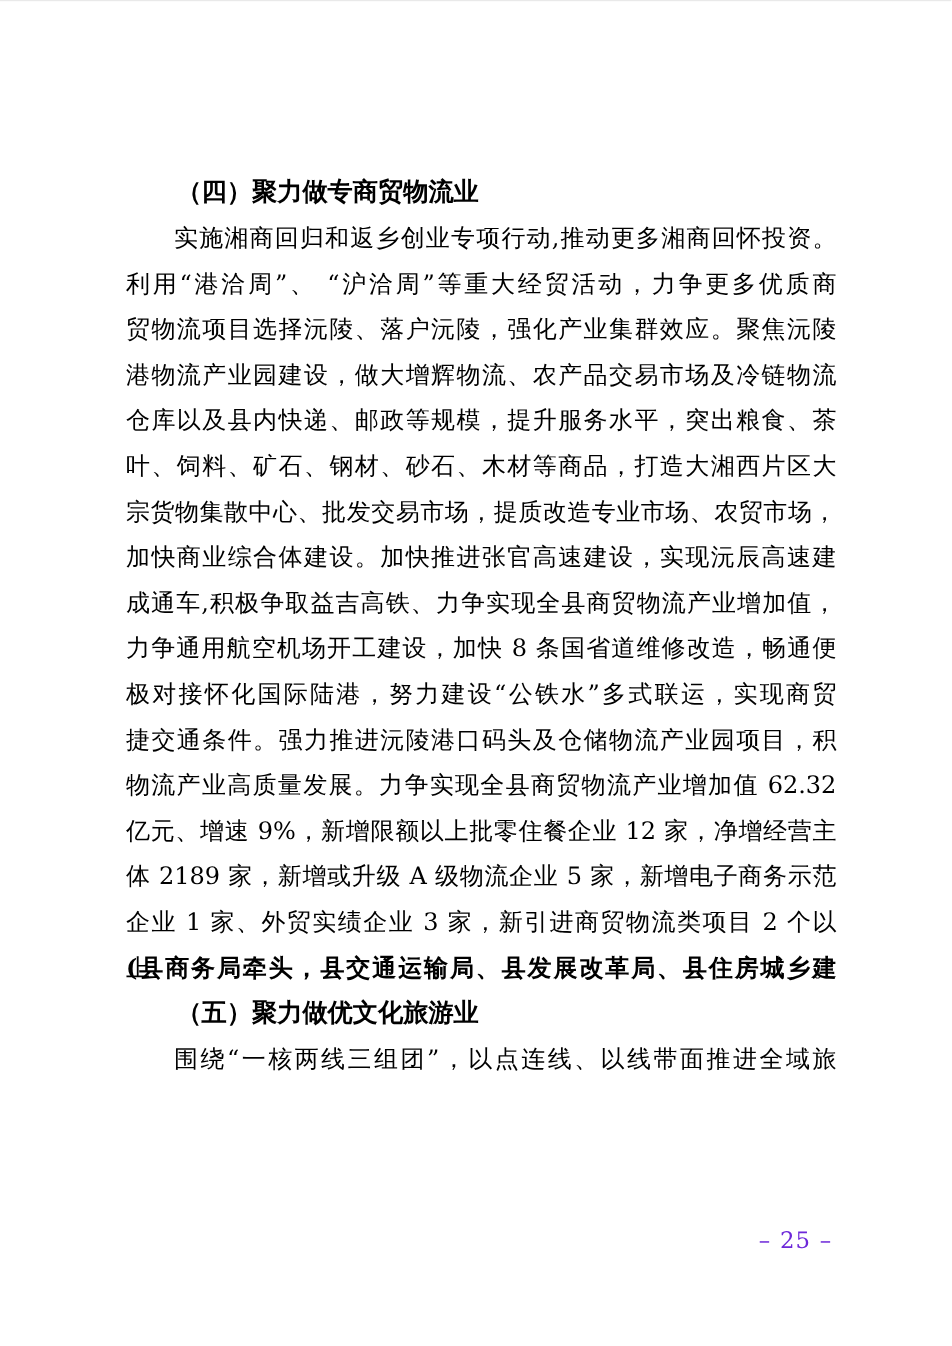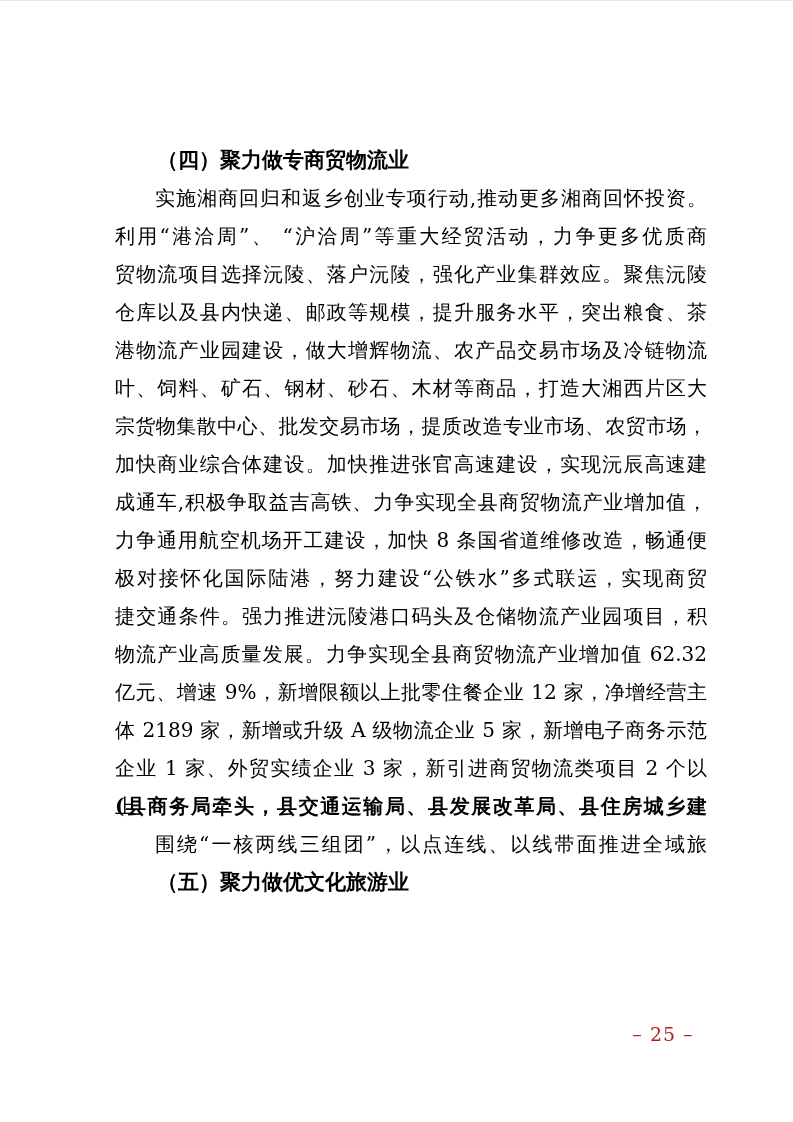--- a/index.html
+++ b/index.html
@@ -12,21 +12,21 @@
     width: 793px;
     height: 1122px;
     background: #ffffff;
     color: #000000;
     font-family: "DejaVu Serif", "Liberation Serif", serif;
     border-top: 1px solid #e9e9e9;
     overflow: hidden;
   }
   .text-block {
     position: absolute;
-    left: 115px;
+    left: 105px;
     top: 140px;
     width: 592px;
   }
   .line {
     font-size: 20px;
     line-height: 38px;
     height: 38px;
     white-space: normal;
     text-align: justify;
     text-align-last: justify;
@@ -50,43 +50,43 @@
   }
   .page-number {
     position: absolute;
     top: 1022px;
     left: 598px;
     width: 130px;
     text-align: center;
     font-size: 19px;
     line-height: 22px;
     letter-spacing: 1px;
-    color: #b91c1c;
+    color: #6d28d9;
   }
 </style>
 </head>
 <body>
 
 <div class="page">
   <div class="text-block">
       <div class="line h">（四）聚力做专商贸物流业</div>
       <div class="line i">实施湘商回归和返乡创业专项行动,推动更多湘商回怀投资。</div>
       <div class="line">利用“港洽周”、 “沪洽周”等重大经贸活动，力争更多优质商</div>
       <div class="line">贸物流项目选择沅陵、落户沅陵，强化产业集群效应。聚焦沅陵</div>
+      <div class="line">港物流产业园建设，做大增辉物流、农产品交易市场及冷链物流</div>
       <div class="line">仓库以及县内快递、邮政等规模，提升服务水平，突出粮食、茶</div>
-      <div class="line">港物流产业园建设，做大增辉物流、农产品交易市场及冷链物流</div>
       <div class="line">叶、饲料、矿石、钢材、砂石、木材等商品，打造大湘西片区大</div>
       <div class="line">宗货物集散中心、批发交易市场，提质改造专业市场、农贸市场，</div>
       <div class="line">加快商业综合体建设。加快推进张官高速建设，实现沅辰高速建</div>
       <div class="line">成通车,积极争取益吉高铁、力争实现全县商贸物流产业增加值，</div>
       <div class="line">力争通用航空机场开工建设，加快 8 条国省道维修改造，畅通便</div>
       <div class="line">极对接怀化国际陆港，努力建设“公铁水”多式联运，实现商贸</div>
       <div class="line">捷交通条件。强力推进沅陵港口码头及仓储物流产业园项目，积</div>
       <div class="line">物流产业高质量发展。力争实现全县商贸物流产业增加值 62.32</div>
       <div class="line">亿元、增速 9%，新增限额以上批零住餐企业 12 家，净增经营主</div>
       <div class="line">体 2189 家，新增或升级 A 级物流企业 5 家，新增电子商务示范</div>
       <div class="line">企业 1 家、外贸实绩企业 3 家，新引进商贸物流类项目 2 个以上。</div>
       <div class="line k">(县商务局牵头，县交通运输局、县发展改革局、县住房城乡建</div>
+      <div class="line h">（五）聚力做优文化旅游业</div>
       <div class="line i">围绕“一核两线三组团”，以点连线、以线带面推进全域旅</div>
-      <div class="line h">（五）聚力做优文化旅游业</div>
     </div>
   <div class="page-number">– 25 –</div>
 </div>
 
 </body></html>

